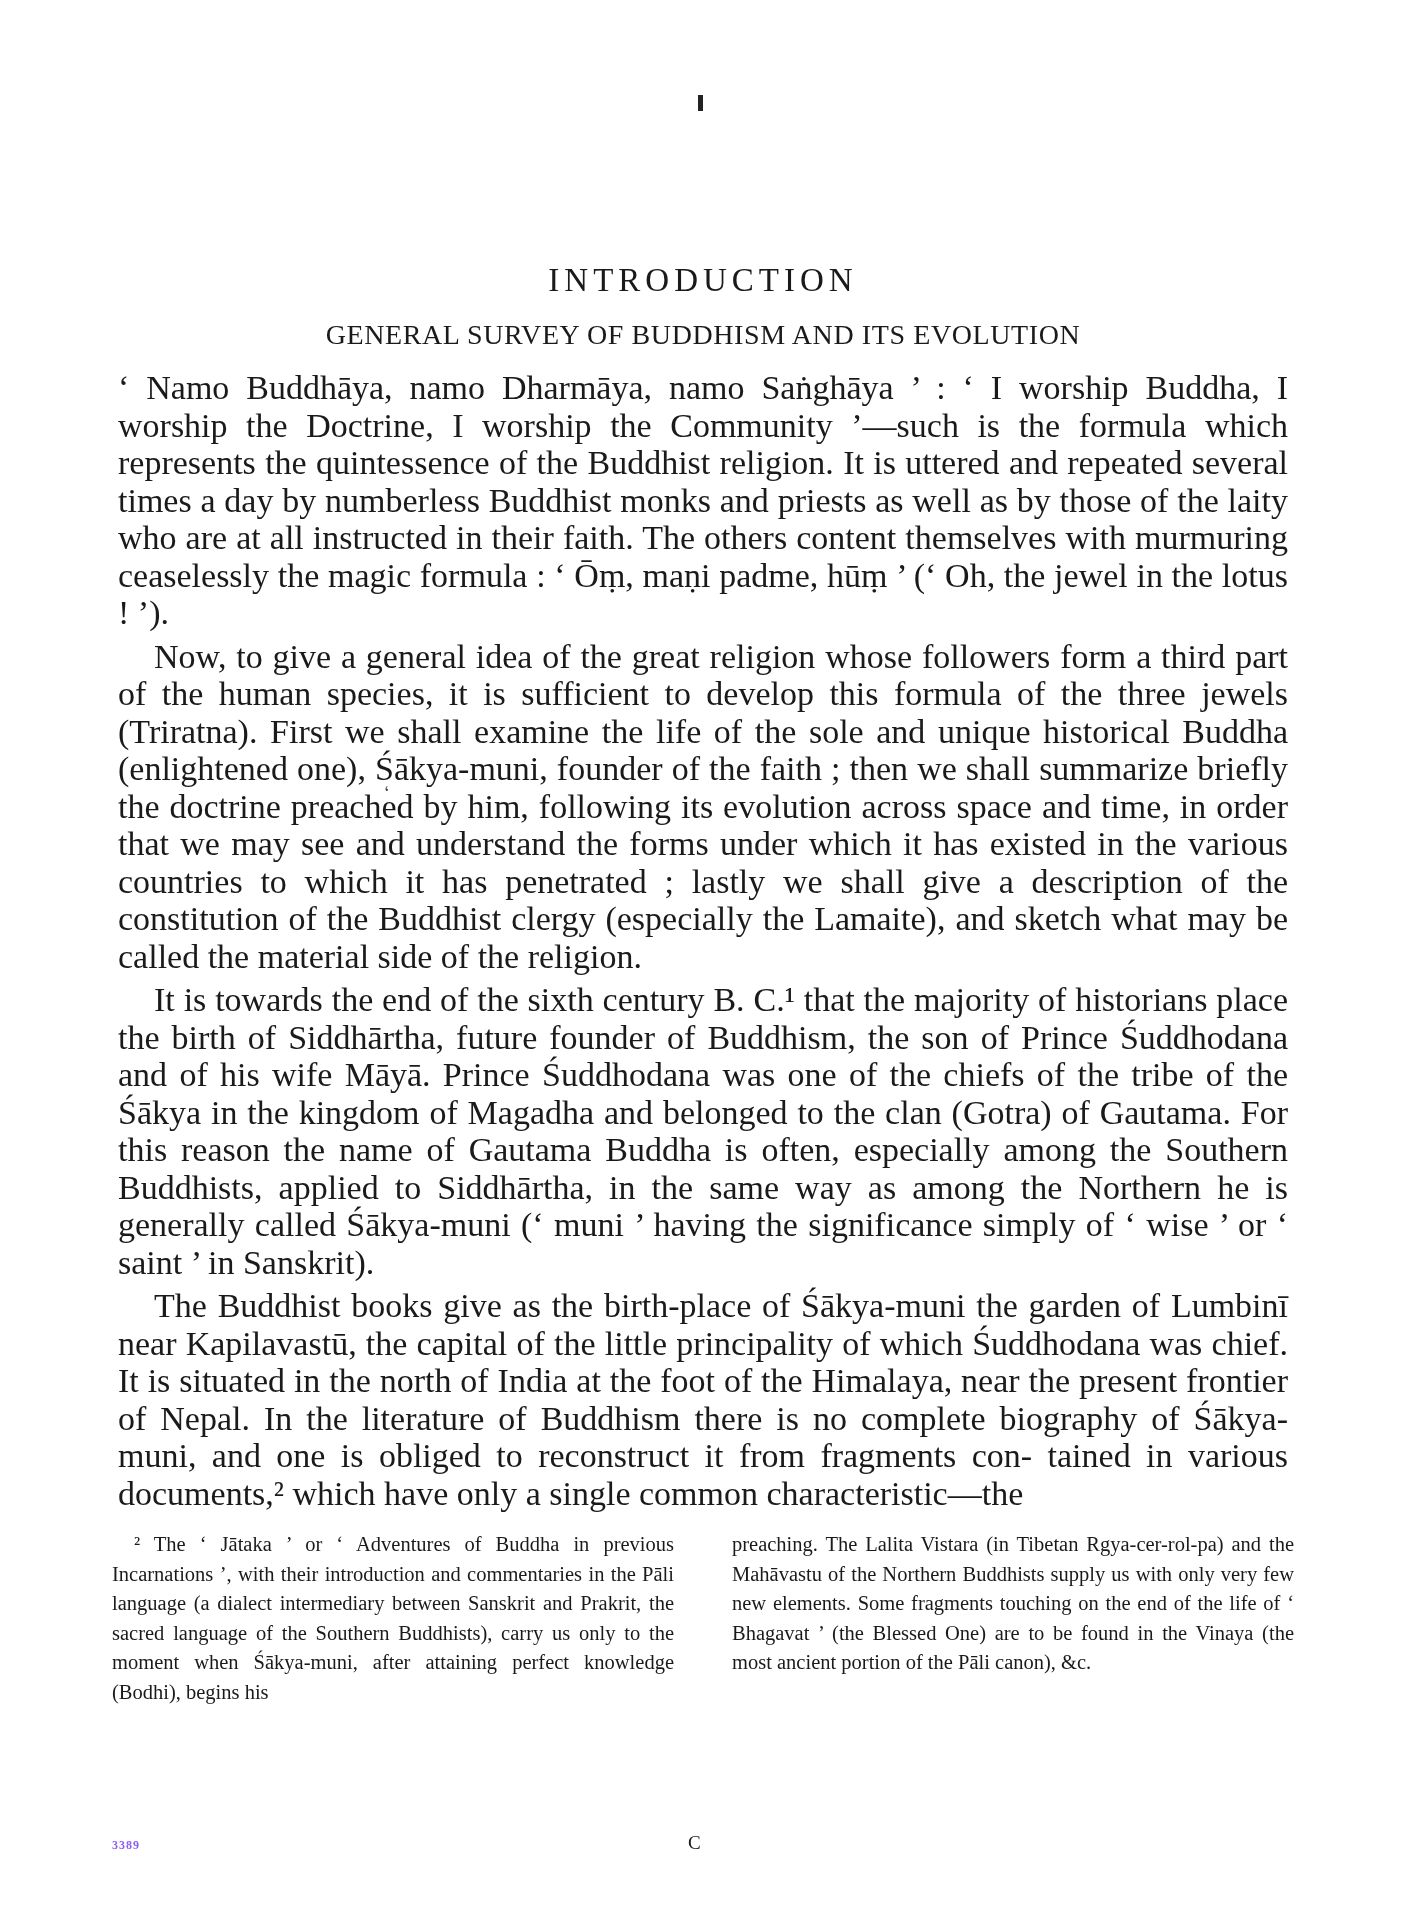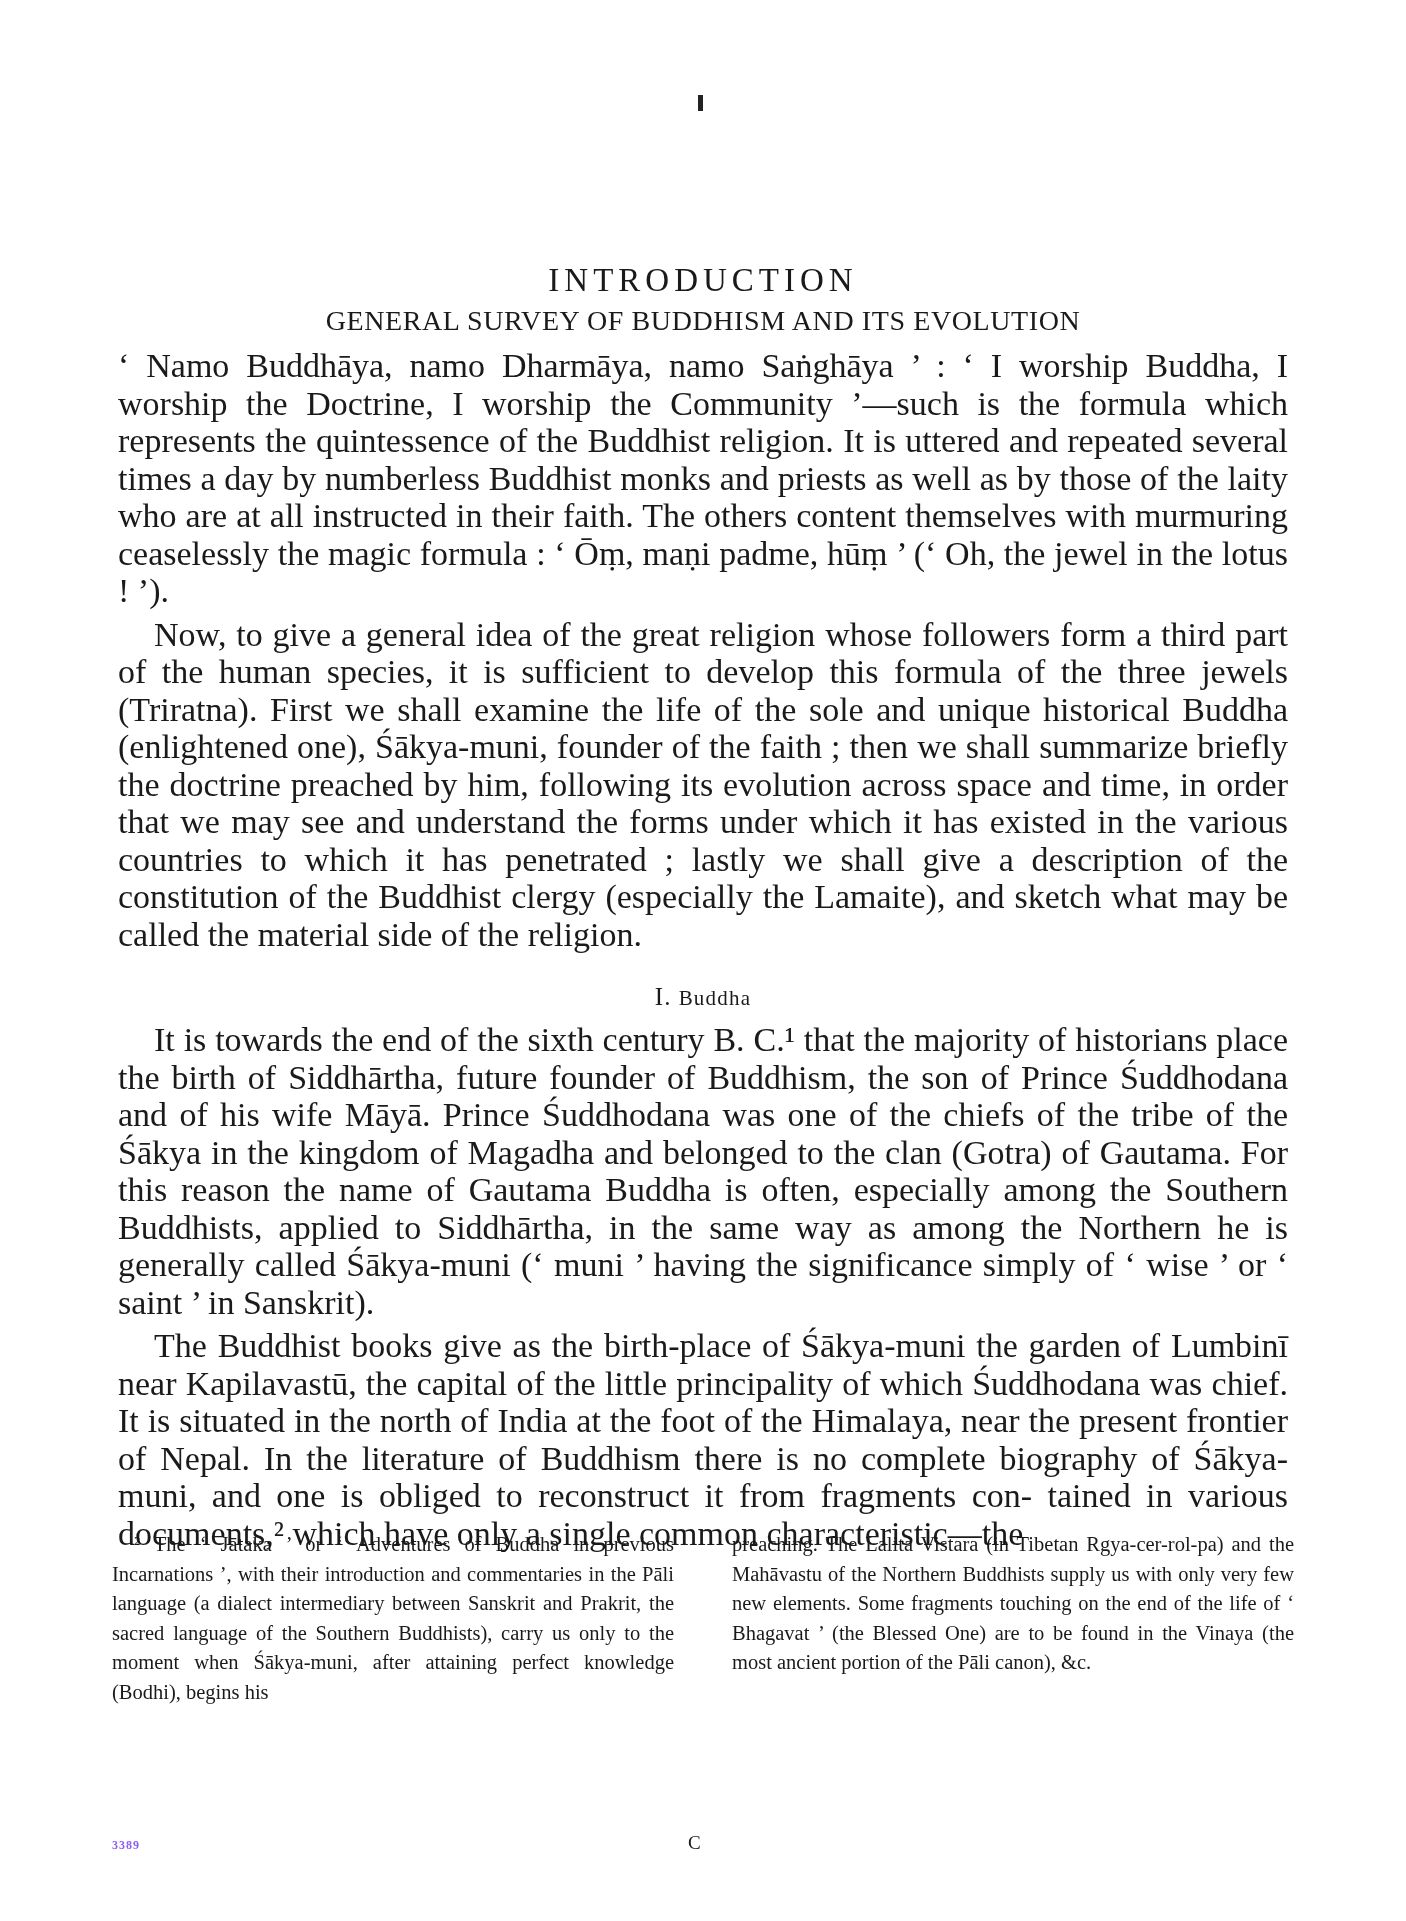--- a/index.html
+++ b/index.html
@@ -33,29 +33,29 @@
     position: absolute;
     left: 112px;
     top: 262px;
     width: 1182px;
   }
   h1.doc-title {
     font-size: 33px;
     font-weight: normal;
     letter-spacing: 5px;
     text-align: center;
-    margin: 0 0 6px 0;
+    margin: 0 0 20px 0;
     font-family: "Liberation Serif", serif;
   }
   h2.doc-subtitle {
     font-size: 28px;
     font-weight: normal;
     letter-spacing: 0.6px;
     text-align: center;
-    margin: 0 0 10px 0;
+    margin: 0 0 18px 0;
   }
   p.body-par {
     font-size: 34px;
     line-height: 37.5px;
     text-align: justify;
     margin: 6px;
     text-indent: 0;
     hyphens: none;
   }
   p.indent {
@@ -128,24 +128,20 @@
   <div class="content">
 
     <h1 class="doc-title">INTRODUCTION</h1>
 
     <h2 class="doc-subtitle">GENERAL SURVEY OF BUDDHISM AND ITS EVOLUTION</h2>
 
     <p class="body-par">‘ Namo Buddhāya, namo Dharmāya, namo Saṅghāya ’ : ‘ I worship Buddha, I worship the Doctrine, I worship the Community ’—such is the formula which represents the quintessence of the Buddhist religion.  It is uttered and repeated several times a day by numberless Buddhist monks and priests as well as by those of the laity who are at all instructed in their faith.  The others content themselves with murmuring ceaselessly the magic formula : ‘ Ōṃ, maṇi padme, hūṃ ’ (‘ Oh, the jewel in the lotus ! ’).</p>
 
     <p class="body-par indent">Now, to give a general idea of the great religion whose followers form a third part of the human species, it is sufficient to develop this formula of the three jewels (Triratna).  First we shall examine the life of the sole and unique historical Buddha (enlightened one), Śākya-muni, founder of the faith ; then we shall summarize briefly the doctrine preached by him, following its evolution across space and time, in order that we may see and understand the forms under which it has existed in the various countries to which it has penetrated ; lastly we shall give a description of the constitution of the Buddhist clergy (especially the Lamaite), and sketch what may be called the material side of the religion.</p>
 
-    <h3 class="section-head">
-      <span>I.</span>
-      <span class="sc smallcaps">Buddha</span>
-    </h3>
 
     <p class="body-par indent">It is towards the end of the sixth century B. C.¹ that the majority of historians place the birth of Siddhārtha, future founder of Buddhism, the son of Prince Śuddhodana and of his wife Māyā.  Prince Śuddhodana was one of the chiefs of the tribe of the Śākya in the kingdom of Magadha and belonged to the clan (Gotra) of Gautama.  For this reason the name of Gautama Buddha is often, especially among the Southern Buddhists, applied to Siddhārtha, in the same way as among the Northern he is generally called Śākya-muni (‘ muni ’ having the significance simply of ‘ wise ’ or ‘ saint ’ in Sanskrit).</p>
 
     <p class="body-par indent">The Buddhist books give as the birth-place of Śākya-muni the garden of Lumbinī near Kapilavastū, the capital of the little principality of which Śuddhodana was chief.  It is situated in the north of India at the foot of the Himalaya, near the present frontier of Nepal.  In the literature of Buddhism there is no complete biography of Śākya-muni, and one is obliged to reconstruct it from fragments con‑ tained in various documents,² which have only a single common characteristic—the</p>
 
   </div>
 
   <div class="stray-mark">‘</div>
 
   <div class="footnotes">

